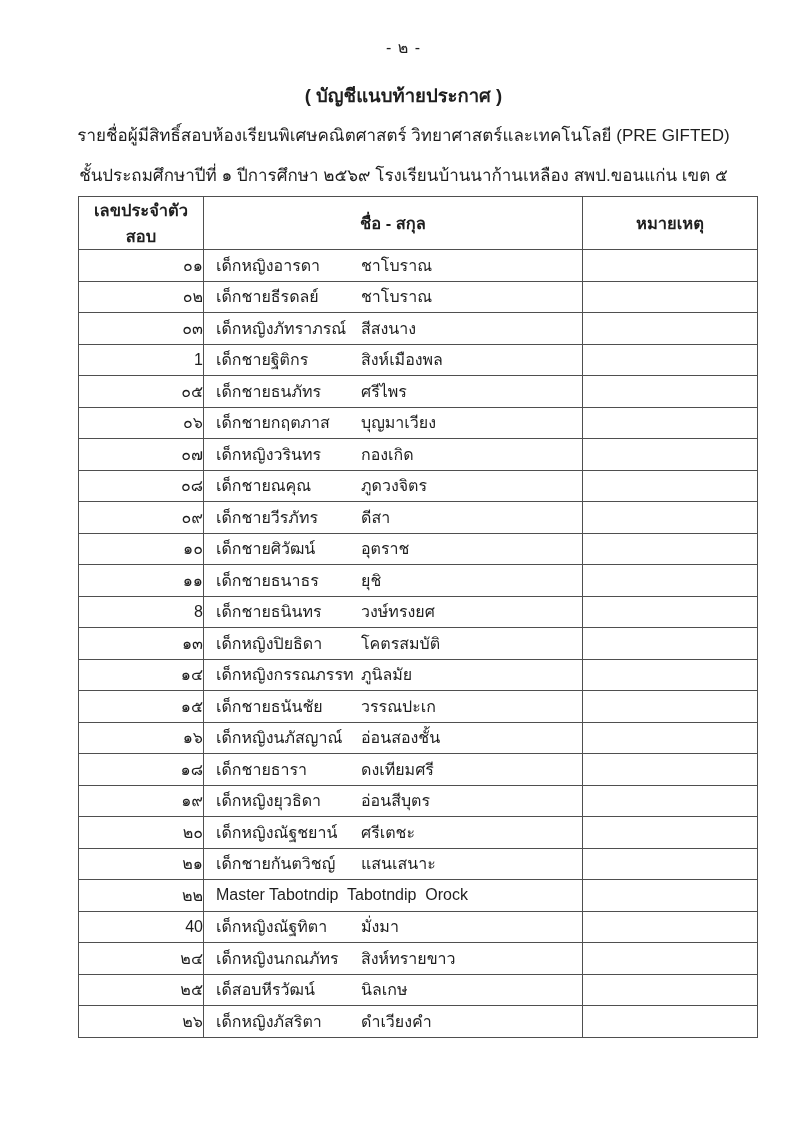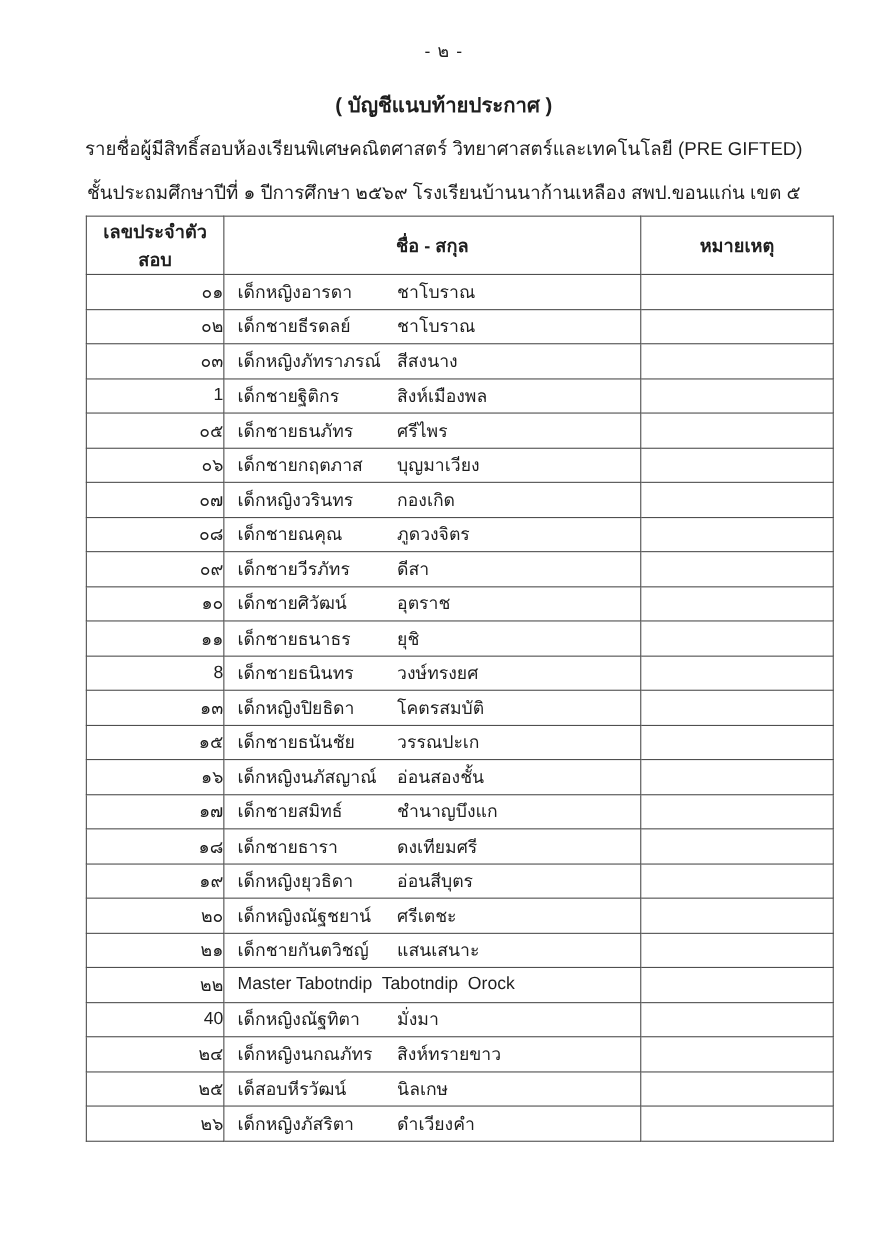--- a/index.html
+++ b/index.html
@@ -186,37 +186,37 @@
       <td class="cell-remark"></td>
     </tr>
         <tr>
       <td class="cell-no">๑๓</td>
       <td class="cell-name">
         <span class="name-given">เด็กหญิงปิยธิดา</span><span class="name-surname">โคตรสมบัติ</span>
       </td>
       <td class="cell-remark"></td>
     </tr>
         <tr>
+      <td class="cell-no">๑๔</td>
+      <td class="cell-name">
+        <span class="name-given">เด็กหญิงกรรณภรรท</span><span class="name-surname">ภูนิลมัย</span>
+      </td>
+      <td class="cell-remark"></td>
+    </tr>
+        <tr>
       <td class="cell-no">๑๕</td>
       <td class="cell-name">
         <span class="name-given">เด็กชายธนันชัย</span><span class="name-surname">วรรณปะเก</span>
       </td>
       <td class="cell-remark"></td>
     </tr>
         <tr>
       <td class="cell-no">๑๖</td>
       <td class="cell-name">
         <span class="name-given">เด็กหญิงนภัสญาณ์</span><span class="name-surname">อ่อนสองชั้น</span>
-      </td>
-      <td class="cell-remark"></td>
-    </tr>
-        <tr>
-      <td class="cell-no">๑๗</td>
-      <td class="cell-name">
-        <span class="name-given">เด็กชายสมิทธ์</span><span class="name-surname">ชำนาญบึงแก</span>
       </td>
       <td class="cell-remark"></td>
     </tr>
         <tr>
       <td class="cell-no">๑๘</td>
       <td class="cell-name">
         <span class="name-given">เด็กชายธารา</span><span class="name-surname">ดงเทียมศรี</span>
       </td>
       <td class="cell-remark"></td>
     </tr>

